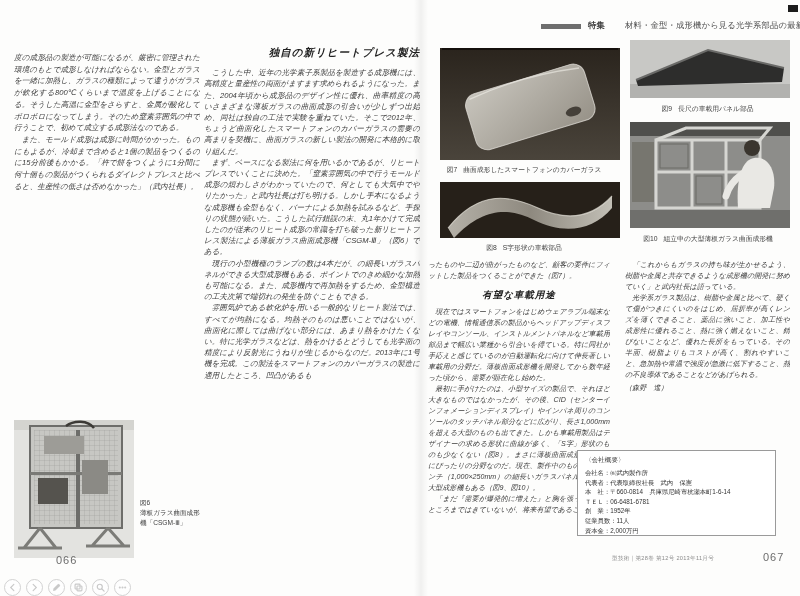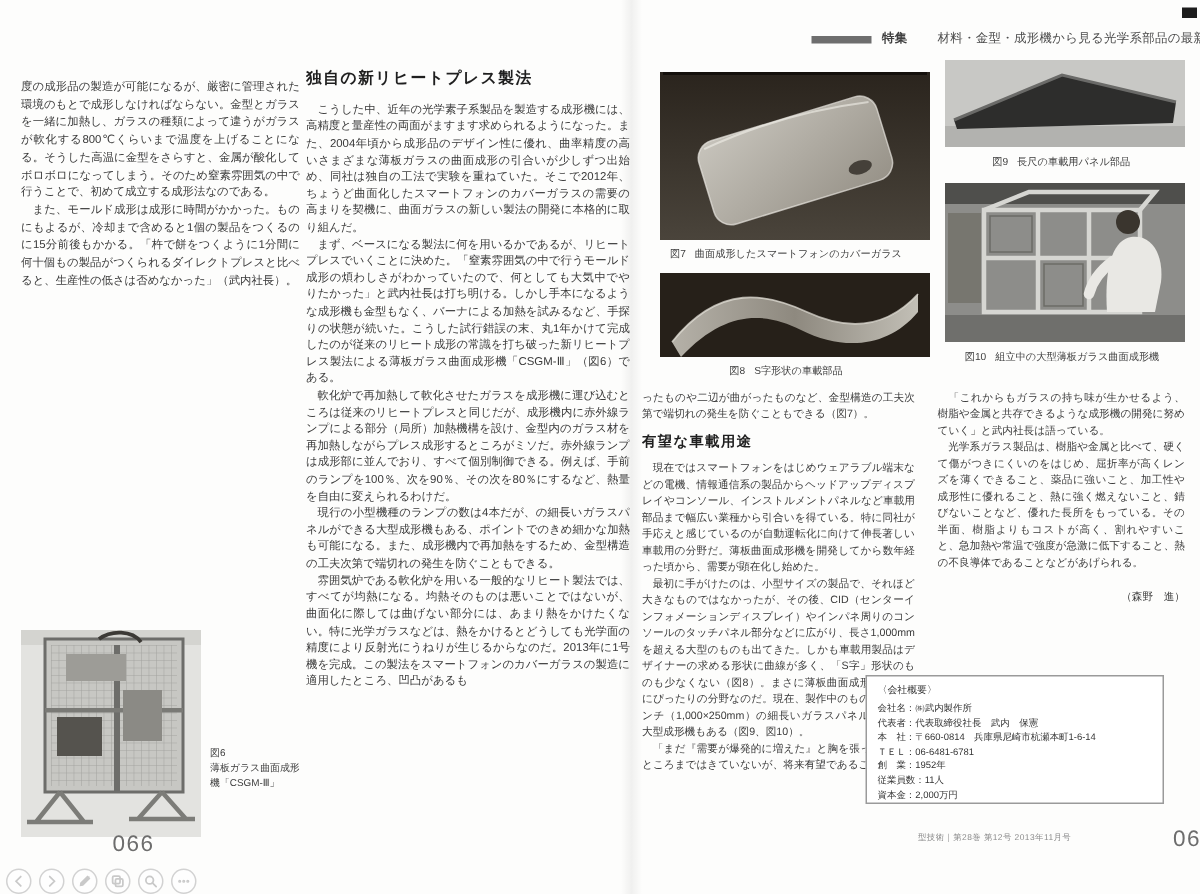--- a/index.html
+++ b/index.html
@@ -8,31 +8,31 @@
   
   .gutter{position:absolute;left:414px;top:0;width:14px;height:596px;
           background:linear-gradient(to right,rgba(0,0,0,0),rgba(0,0,0,0.05),rgba(0,0,0,0));}
   
   .hdr-bar{position:absolute;left:541px;top:24px;width:40px;height:5px;background:#6e6e6e;}
   .hdr-sq{position:absolute;right:2px;top:5px;width:10px;height:7px;background:#1c1c1c;}
   .hdr-text{position:absolute;left:588px;top:20px;width:205px;font-size:8.3px;color:#4c4c4c;
             letter-spacing:.2px;white-space:nowrap;}
   .hdr-text b{margin-right:20px;font-weight:bold;color:#3f3f3f;}
   
-  .col{position:absolute;text-align:justify;overflow:hidden;}
+  .col{position:absolute;text-align:justify;overflow:hidden;font-style:italic;}
   .col p{margin:0;}
   #colA{left:14px;top:52px;width:186px;height:366px;font-size:7.6px;line-height:11.7px;color:#3a3a3a;}
   #colB{left:204px;top:45px;width:216px;height:508px;font-size:7.6px;line-height:11.2px;color:#3a3a3a;}
   #colC{left:428px;top:260px;width:182px;height:284px;font-size:7.1px;line-height:11px;color:#3a3a3a;}
   #colD{left:625px;top:260px;width:165px;height:186px;font-size:7.1px;line-height:11px;color:#3a3a3a;}
-  .sec-head{font-size:10.5px;font-weight:bold;text-align:left;color:#1f1f1f;
+  .sec-head{font-size:10.5px;font-weight:bold;text-align:right;color:#1f1f1f;
             margin:2px 0 9px 0;letter-spacing:1px;}
-  .sec-head2{font-size:9.5px;font-weight:bold;text-align:left;color:#1f1f1f;
+  .sec-head2{font-size:9.5px;font-weight:bold;text-align:center;color:#1f1f1f;
              margin:7px 0 7px 0;letter-spacing:1px;}
-  .author{text-align:right;font-size:7.1px;margin-top:12px;color:#3a3a3a;}
+  .author{font-size:7.1px;margin-top:2px;color:#3a3a3a;}
   
   .fig{position:absolute;}
   .fig svg{display:block;}
   .figcap{font-size:6.8px;color:#3d3d3d;line-height:9.5px;}
   .figcap .flabel{margin-right:6px;}
   #fig6{left:14px;top:420px;}
   #fig6cap{position:absolute;left:140px;top:498px;width:62px;font-size:6.6px;color:#3d3d3d;line-height:10px;}
   #fig7{left:440px;top:48px;}
   #fig7cap{position:absolute;left:428px;top:165px;width:192px;text-align:center;}
   #fig8{left:440px;top:182px;}
@@ -40,21 +40,21 @@
   #fig9{left:630px;top:40px;}
   #fig9cap{position:absolute;left:625px;top:104px;width:165px;text-align:center;}
   #fig10{left:630px;top:122px;}
   #fig10cap{position:absolute;left:618px;top:234px;width:180px;text-align:center;}
   
   #company{position:absolute;left:577px;top:450px;width:199px;height:86px;border:1px solid #9a9a9a;
            background:#fff;padding:5px 7px;box-sizing:border-box;}
   #company .cb-title{font-size:6.6px;color:#333;margin-bottom:3px;}
   #company p{margin:0;font-size:6.3px;line-height:9.6px;color:#333;white-space:nowrap;overflow:hidden;}
   
-  .pnum{position:absolute;font-size:15px;color:#6d6d6d;letter-spacing:1px;margin-left:19px;}
+  .pnum{position:absolute;font-size:11px;color:#6d6d6d;letter-spacing:1px;}
   #pnumL{left:56px;top:554px;}
   #pnumR{left:763px;top:551px;}
   #journal{position:absolute;left:612px;top:555px;font-size:5.6px;color:#8a8a8a;letter-spacing:.3px;}
   
   #vtb{position:absolute;left:4px;top:579px;display:flex;gap:5px;}
   .vbtn{width:15px;height:15px;border:1px solid #d2d2d2;border-radius:50%;background:rgba(255,255,255,.6);
         display:flex;align-items:center;justify-content:center;cursor:pointer;}
   .vbtn svg{width:9px;height:9px;stroke:#c9c9c9;fill:none;stroke-width:1.3;stroke-linecap:round;}
 </style>
 </head>
@@ -72,21 +72,20 @@
   <div class="col" id="colA">
       <p>度の成形品の製造が可能になるが、厳密に管理された環境のもとで成形しなければならない。金型とガラスを一緒に加熱し、ガラスの種類によって違うがガラスが軟化する800℃くらいまで温度を上げることになる。そうした高温に金型をさらすと、金属が酸化してボロボロになってしまう。そのため窒素雰囲気の中で行うことで、初めて成立する成形法なのである。</p>
       <p>　また、モールド成形は成形に時間がかかった。ものにもよるが、冷却まで含めると1個の製品をつくるのに15分前後もかかる。「杵で餅をつくように1分間に何十個もの製品がつくられるダイレクトプレスと比べると、生産性の低さは否めなかった」（武内社長）。</p>
     </div>
 
   <div class="col" id="colB">
     <div class="sec-head">独自の新リヒートプレス製法</div>
     <div>
         <p>　こうした中、近年の光学素子系製品を製造する成形機には、高精度と量産性の両面がますます求められるようになった。また、2004年頃から成形品のデザイン性に優れ、曲率精度の高いさまざまな薄板ガラスの曲面成形の引合いが少しずつ出始め、同社は独自の工法で実験を重ねていた。そこで2012年、ちょうど曲面化したスマートフォンのカバーガラスの需要の高まりを契機に、曲面ガラスの新しい製法の開発に本格的に取り組んだ。</p>
         <p>　まず、ベースになる製法に何を用いるかであるが、リヒートプレスでいくことに決めた。「窒素雰囲気の中で行うモールド成形の煩わしさがわかっていたので、何としても大気中でやりたかった」と武内社長は打ち明ける。しかし手本になるような成形機も金型もなく、バーナによる加熱を試みるなど、手探りの状態が続いた。こうした試行錯誤の末、丸1年かけて完成したのが従来のリヒート成形の常識を打ち破った新リヒートプレス製法による薄板ガラス曲面成形機「CSGM-Ⅲ」（図6）である。</p>
-        <p>　軟化炉で再加熱して軟化させたガラスを成形機に運び込むところは従来のリヒートプレスと同じだが、成形機内に赤外線ランプによる部分（局所）加熱機構を設け、金型内のガラス材を再加熱しながらプレス成形するところがミソだ。赤外線ランプは成形部に並んでおり、すべて個別制御できる。例えば、手前のランプを100％、次を90％、その次を80％にするなど、熱量を自由に変えられるわけだ。</p>
         <p>　現行の小型機種のランプの数は4本だが、の細長いガラスパネルができる大型成形機もある、ポイントでのきめ細かな加熱も可能になる。また、成形機内で再加熱をするため、金型構造の工夫次第で端切れの発生を防ぐこともできる。</p>
         <p>　雰囲気炉である軟化炉を用いる一般的なリヒート製法では、すべてが均熱になる。均熱そのものは悪いことではないが、曲面化に際しては曲げない部分には、あまり熱をかけたくない。特に光学ガラスなどは、熱をかけるとどうしても光学面の精度により反射光にうねりが生じるからなのだ。2013年に1号機を完成。この製法をスマートフォンのカバーガラスの製造に適用したところ、凹凸があるも</p>
       </div>
   </div>
 
   <div class="fig" id="fig6">
     <svg width="120" height="138" viewBox="0 0 120 138">
       <defs>
         <pattern id="mesh" width="5" height="5" patternUnits="userSpaceOnUse">
           <path d="M0 0H5M0 0V5" stroke="#a3a3a0" stroke-width="0.7"></path>
@@ -187,21 +186,21 @@
       <circle cx="122" cy="26" r="8" fill="#3a352e"></circle>
       <path d="M108 86 C106 56 112 38 124 36 C138 34 146 48 144 66 L140 86 Z" fill="#e9e8e4"></path>
       <path d="M112 52 C104 58 98 66 96 74" stroke="#e9e8e4" stroke-width="7" fill="none" stroke-linecap="round"></path>
     </svg>
   </div>
   <div class="figcap" id="fig10cap">
     <span class="flabel">図10</span><span>組立中の大型薄板ガラス曲面成形機</span>
   </div>
 
   <div class="col" id="colC">
-    <p>ったものや二辺が曲がったものなど、金型構造の工夫次第で端切れの発生を防ぐこともできる（図7）。</p>
+    <p>ったものや二辺が曲がったものなど、顧客の要件にフィットした製品をつくることができた（図7）。</p>
     <div class="sec-head2">有望な車載用途</div>
     <div>
         <p>　現在ではスマートフォンをはじめウェアラブル端末などの電機、情報通信系の製品からヘッドアップディスプレイやコンソール、インストルメントパネルなど車載用部品まで幅広い業種から引合いを得ている。特に同社が手応えと感じているのが自動運転化に向けて伸長著しい車載用の分野だ。薄板曲面成形機を開発してから数年経った頃から、需要が顕在化し始めた。</p>
         <p>　最初に手がけたのは、小型サイズの製品で、それほど大きなものではなかったが、その後、CID（センターインフォメーションディスプレイ）やインパネ周りのコンソールのタッチパネル部分などに広がり、長さ1,000mmを超える大型のものも出てきた。しかも車載用製品はデザイナーの求める形状に曲線が多く、「S字」形状のものも少なくない（図8）。まさに薄板曲面成形機の狙いにぴったりの分野なのだ。現在、製作中のものには41インチ（1,000×250mm）の細長いガラスパネルができる大型成形機もある（図9、図10）。</p>
         <p>　「まだ『需要が爆発的に増えた』と胸を張って言えるところまではきていないが、将来有望であることは</p>
       </div>
   </div>
 
   <div class="col" id="colD">
     <div>

